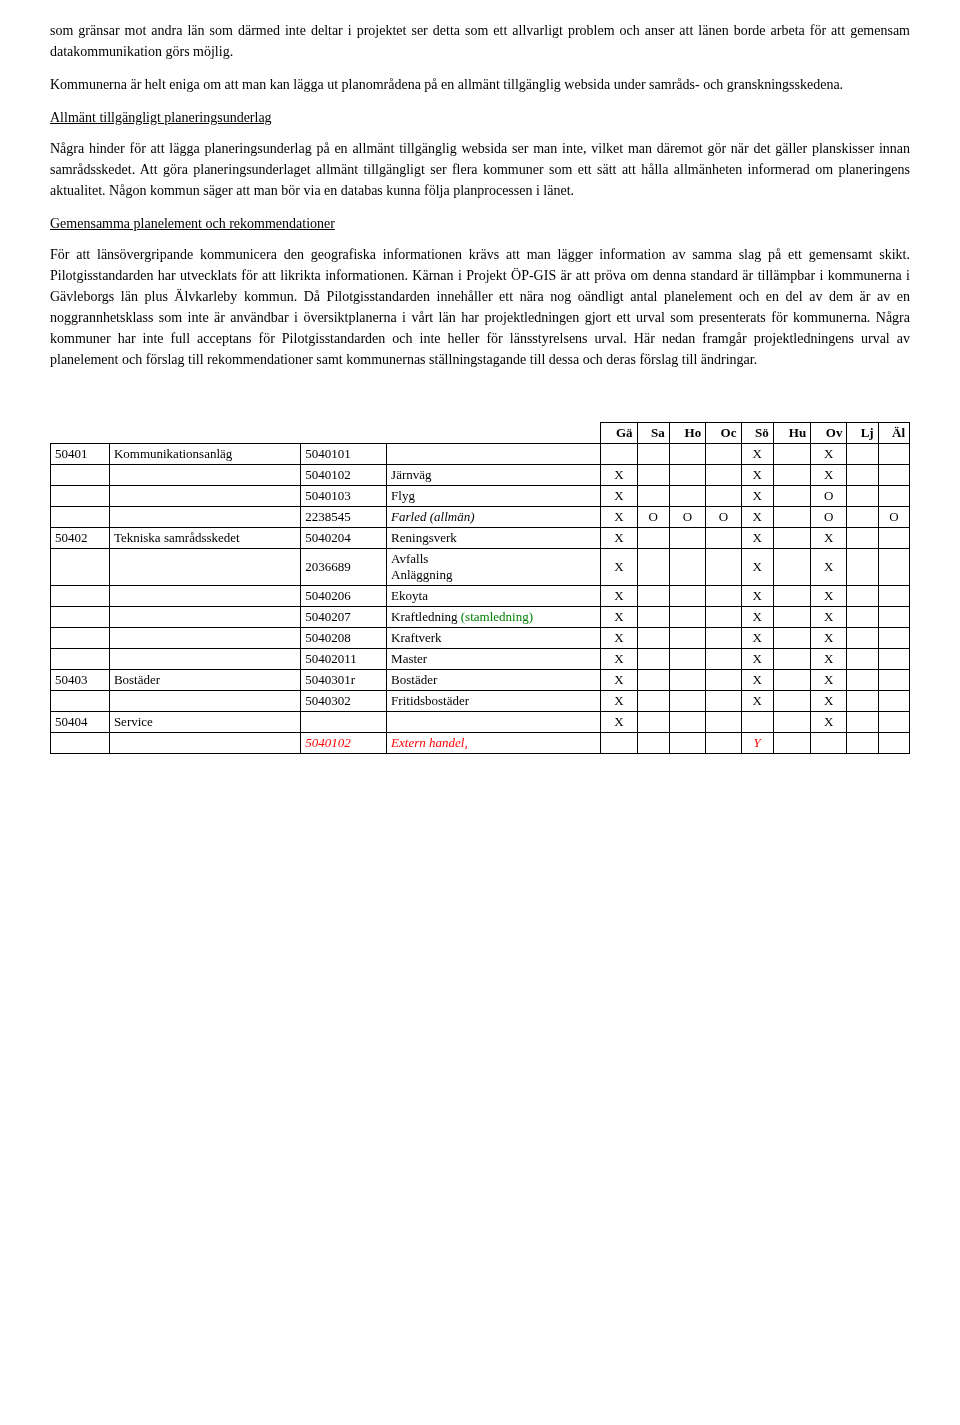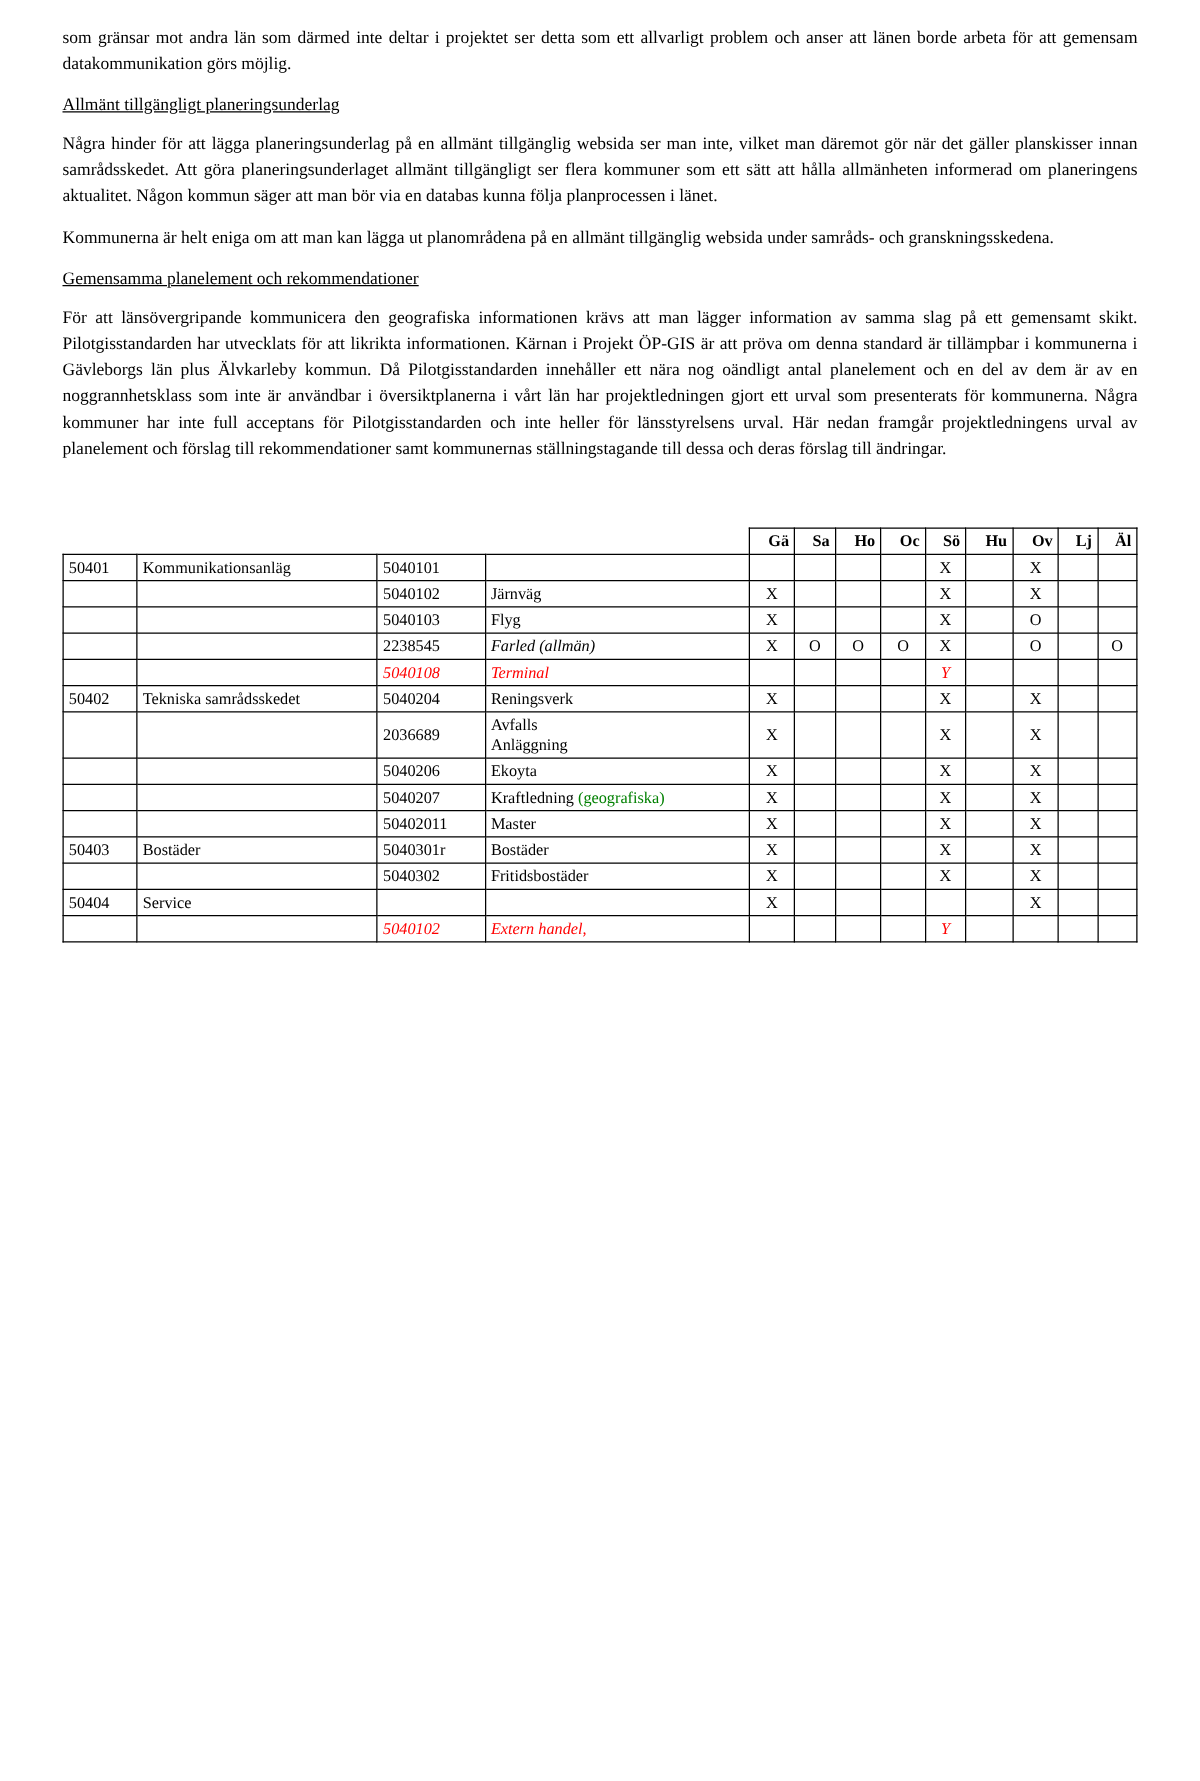--- a/index.html
+++ b/index.html
@@ -46,28 +46,28 @@
   </style>
 </head>
 <body>
 
 <div>
   <div class="text-block">
     <p>som gränsar mot andra län som därmed inte deltar i projektet ser detta som ett allvarligt problem och anser att länen borde arbeta för att gemensam datakommunikation görs möjlig.</p>
   </div>
 
   <div class="text-block">
+    <p>Kommunerna är helt eniga om att man kan lägga ut planområdena på en allmänt tillgänglig websida under samråds- och granskningsskedena.</p>
+  </div>
+
+  <div class="text-block">
     <p>
       <span class="section-heading">Allmänt tillgängligt planeringsunderlag</span>
     </p>
     <p>Några hinder för att lägga planeringsunderlag på en allmänt tillgänglig websida ser man inte, vilket man däremot gör när det gäller planskisser innan samrådsskedet. Att göra planeringsunderlaget allmänt tillgängligt ser flera kommuner som ett sätt att hålla allmänheten informerad om planeringens aktualitet. Någon kommun säger att man bör via en databas kunna följa planprocessen i länet.</p>
-  </div>
-
-  <div class="text-block">
-    <p>Kommunerna är helt eniga om att man kan lägga ut planområdena på en allmänt tillgänglig websida under samråds- och granskningsskedena.</p>
   </div>
 
   <div class="text-block">
     <p>
       <span class="section-heading">Gemensamma planelement och rekommendationer</span>
     </p>
     <p>För att länsövergripande kommunicera den geografiska informationen krävs att man lägger information av samma slag på ett gemensamt skikt. Pilotgisstandarden har utvecklats för att likrikta informationen. Kärnan i Projekt ÖP-GIS är att pröva om denna standard är tillämpbar i kommunerna i Gävleborgs län plus Älvkarleby kommun. Då Pilotgisstandarden innehåller ett nära nog oändligt antal planelement och en del av dem är av en noggrannhetsklass som inte är användbar i översiktplanerna i vårt län har projektledningen gjort ett urval som presenterats för kommunerna. Några kommuner har inte full acceptans för Pilotgisstandarden och inte heller för länsstyrelsens urval. Här nedan framgår projektledningens urval av planelement och förslag till rekommendationer samt kommunernas ställningstagande till dessa och deras förslag till ändringar.</p>
   </div>
 
   <div class="spacer"></div>
@@ -145,35 +145,20 @@
           <td style="text-align: center;">O</td>
           <td style="text-align: center;">O</td>
           <td style="text-align: center;">O</td>
           <td style="text-align: center;">X</td>
           <td style="text-align: center;"></td>
           <td style="text-align: center;">O</td>
           <td style="text-align: center;"></td>
           <td style="text-align: center;">O</td>
         </tr>
         <tr>
-          <td style="font-weight: normal;"></td>
-          <td></td>
-          <td style="color: red; font-style: italic;">5040108</td>
-          <td style="color: red; font-style: italic;">Terminal</td>
-          <td style="text-align: center;"></td>
-          <td style="text-align: center;"></td>
-          <td style="text-align: center;"></td>
-          <td style="text-align: center;"></td>
-          <td style="text-align: center; color: red; font-style: italic;">Y</td>
-          <td style="text-align: center;"></td>
-          <td style="text-align: center;"></td>
-          <td style="text-align: center;"></td>
-          <td style="text-align: center;"></td>
-        </tr>
-        <tr>
           <td style="font-weight: normal;">50402</td>
           <td>Tekniska samrådsskedet</td>
           <td>5040204</td>
           <td>Reningsverk</td>
           <td style="text-align: center;">X</td>
           <td style="text-align: center;"></td>
           <td style="text-align: center;"></td>
           <td style="text-align: center;"></td>
           <td style="text-align: center;">X</td>
           <td style="text-align: center;"></td>
@@ -208,21 +193,36 @@
           <td style="text-align: center;">X</td>
           <td style="text-align: center;"></td>
           <td style="text-align: center;">X</td>
           <td style="text-align: center;"></td>
           <td style="text-align: center;"></td>
         </tr>
         <tr>
           <td style="font-weight: normal;"></td>
           <td></td>
           <td>5040207</td>
-          <td><span>Kraftledning</span><span style="color: green;"> (geografiska)</span></td>
+          <td><span>Kraftledning</span><span style="color: green;"> (stamledning)</span></td>
+          <td style="text-align: center;">X</td>
+          <td style="text-align: center;"></td>
+          <td style="text-align: center;"></td>
+          <td style="text-align: center;"></td>
+          <td style="text-align: center;">X</td>
+          <td style="text-align: center;"></td>
+          <td style="text-align: center;">X</td>
+          <td style="text-align: center;"></td>
+          <td style="text-align: center;"></td>
+        </tr>
+        <tr>
+          <td style="font-weight: normal;"></td>
+          <td></td>
+          <td>5040208</td>
+          <td>Kraftverk</td>
           <td style="text-align: center;">X</td>
           <td style="text-align: center;"></td>
           <td style="text-align: center;"></td>
           <td style="text-align: center;"></td>
           <td style="text-align: center;">X</td>
           <td style="text-align: center;"></td>
           <td style="text-align: center;">X</td>
           <td style="text-align: center;"></td>
           <td style="text-align: center;"></td>
         </tr>

